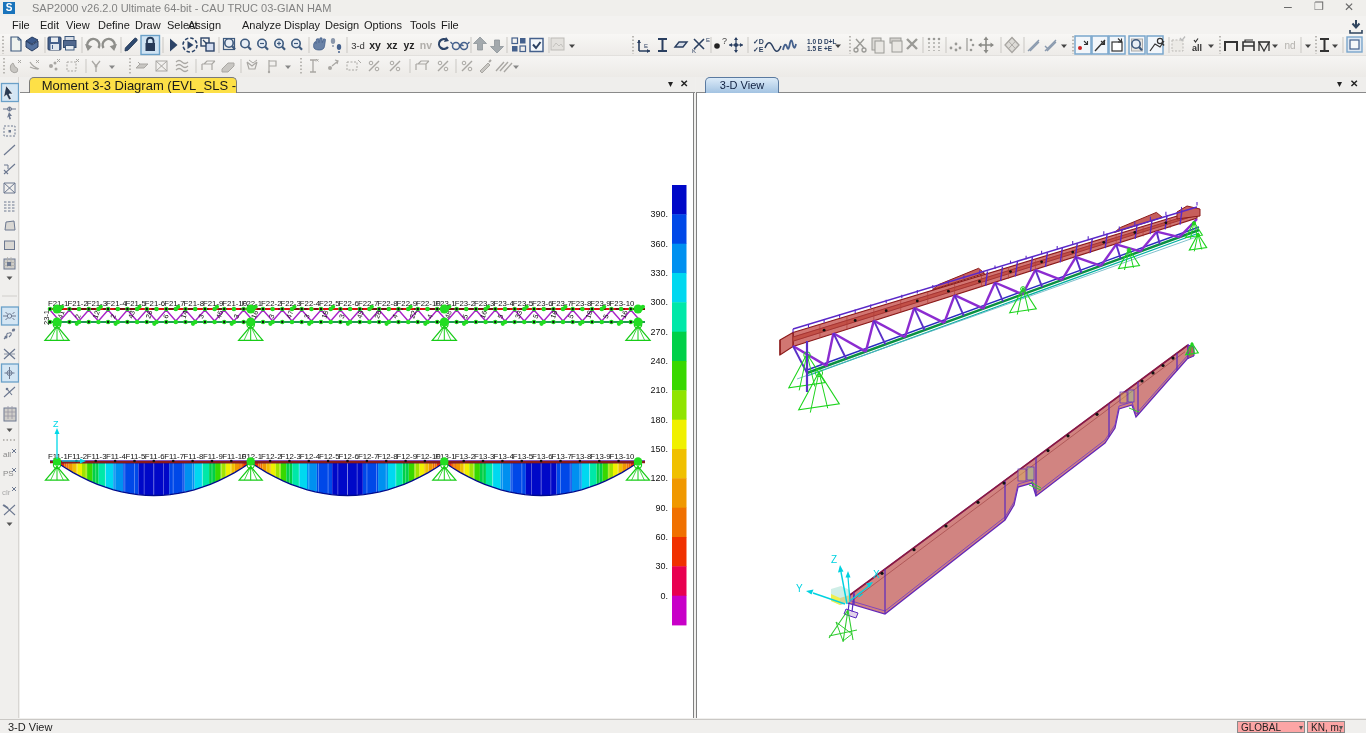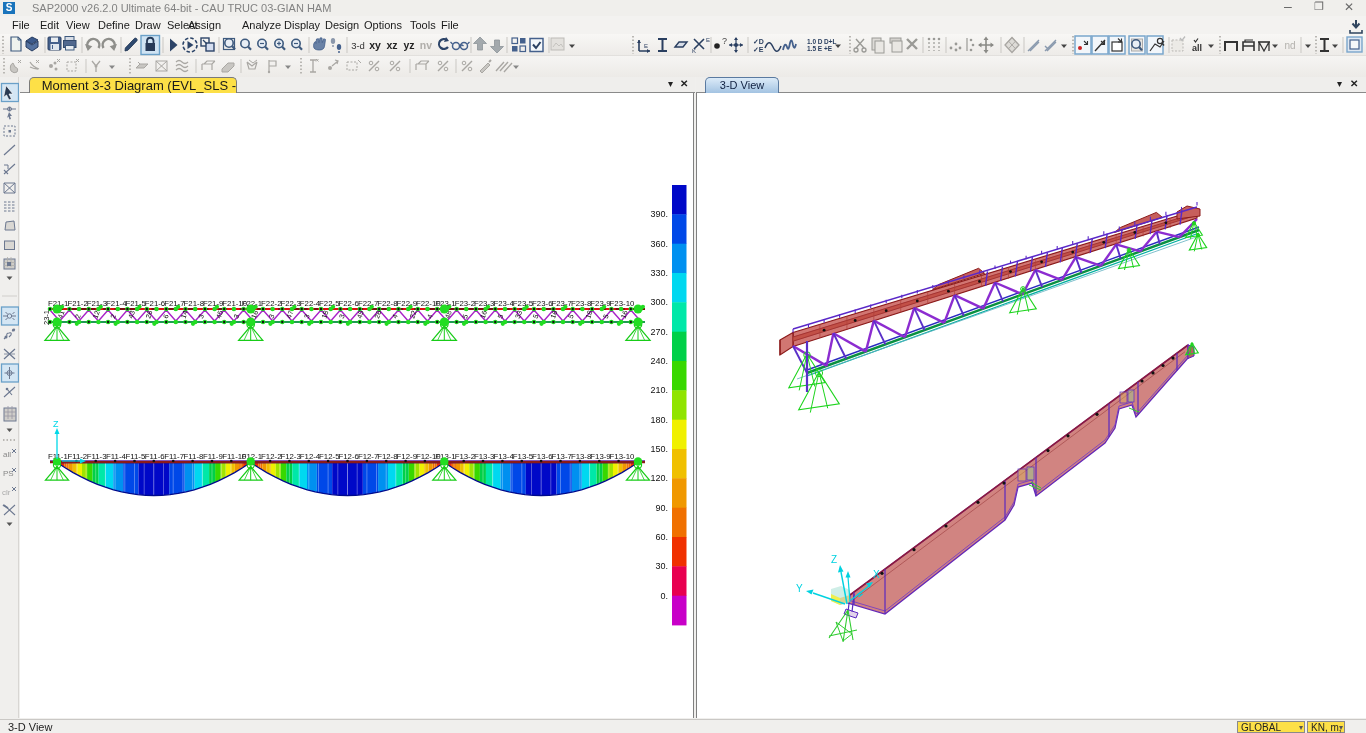--- a/index.html
+++ b/index.html
@@ -13,21 +13,21 @@
 #tb2 { position:absolute; left:0; top:56px; width:1366px; height:21px; background:linear-gradient(#f6f5f3,#eceae7); }
 #tabrowL { position:absolute; left:20px; top:77px; width:675px; height:16px; background:#efeeec; border-bottom:1px solid #8a8a8a; }
 #tabrowR { position:absolute; left:696px; top:77px; width:670px; height:16px; background:#efeeec; border-bottom:1px solid #8a8a8a; }
 .tabw { position:absolute; top:0px; height:16px; background:#fde047; border:1px solid #7a7a7a; border-bottom:none; border-radius:5px 5px 0 0; font-size:13px; color:#1a1a1a; text-align:right; line-height:15px; }
 .tabb { position:absolute; top:0px; height:16px; background:linear-gradient(#dcebf8,#a3c3e2); border:1px solid #5a7aa0; border-bottom:none; border-radius:5px 5px 0 0; font-size:11px; color:#102040; text-align:center; line-height:15px; }
 .tctl { position:absolute; top:1px; font-size:10px; color:#222; }
 #ltb { position:absolute; left:0; top:77px; width:19px; height:641px; background:#f0efed; border-right:1px solid #d8d6d3; }
 #lview { position:absolute; left:20px; top:93px; width:674px; height:625px; background:#fff; border-right:1px solid #808080; }
 #rview { position:absolute; left:696px; top:93px; width:670px; height:625px; background:#fff; border-left:1px solid #808080; }
 #statusbar { position:absolute; left:0; top:719px; width:1366px; height:14px; background:#f0efed; border-top:1px solid #cac8c5; font-size:11px; color:#222; }
-.combo { position:absolute; top:1px; height:12px; background:#fde047; border:1px solid #8a8a8a; font-size:10px; color:#222; padding-left:3px; line-height:11px; }
+.combo { position:absolute; top:1px; height:12px; background:#fca5a5; border:1px solid #8a8a8a; font-size:10px; color:#222; padding-left:3px; line-height:11px; }
 .combo .chv { position:absolute; right:1px; top:0px; color:#555; font-size:8px; }
 svg { position:absolute; left:0; top:0; }
 </style></head>
 <body>
 <div id="titlebar">
  <div class="logo">S</div>
  <div class="t">SAP2000 v26.2.0 Ultimate 64-bit - CAU TRUC 03-GIAN HAM</div>
  <div class="wb" style="left:1284px; top:-2px; font-size:14px;">–</div>
  <div class="wb" style="left:1314px;">❐</div>
  <div class="wb" style="left:1344px; font-size:12px;">✕</div>

